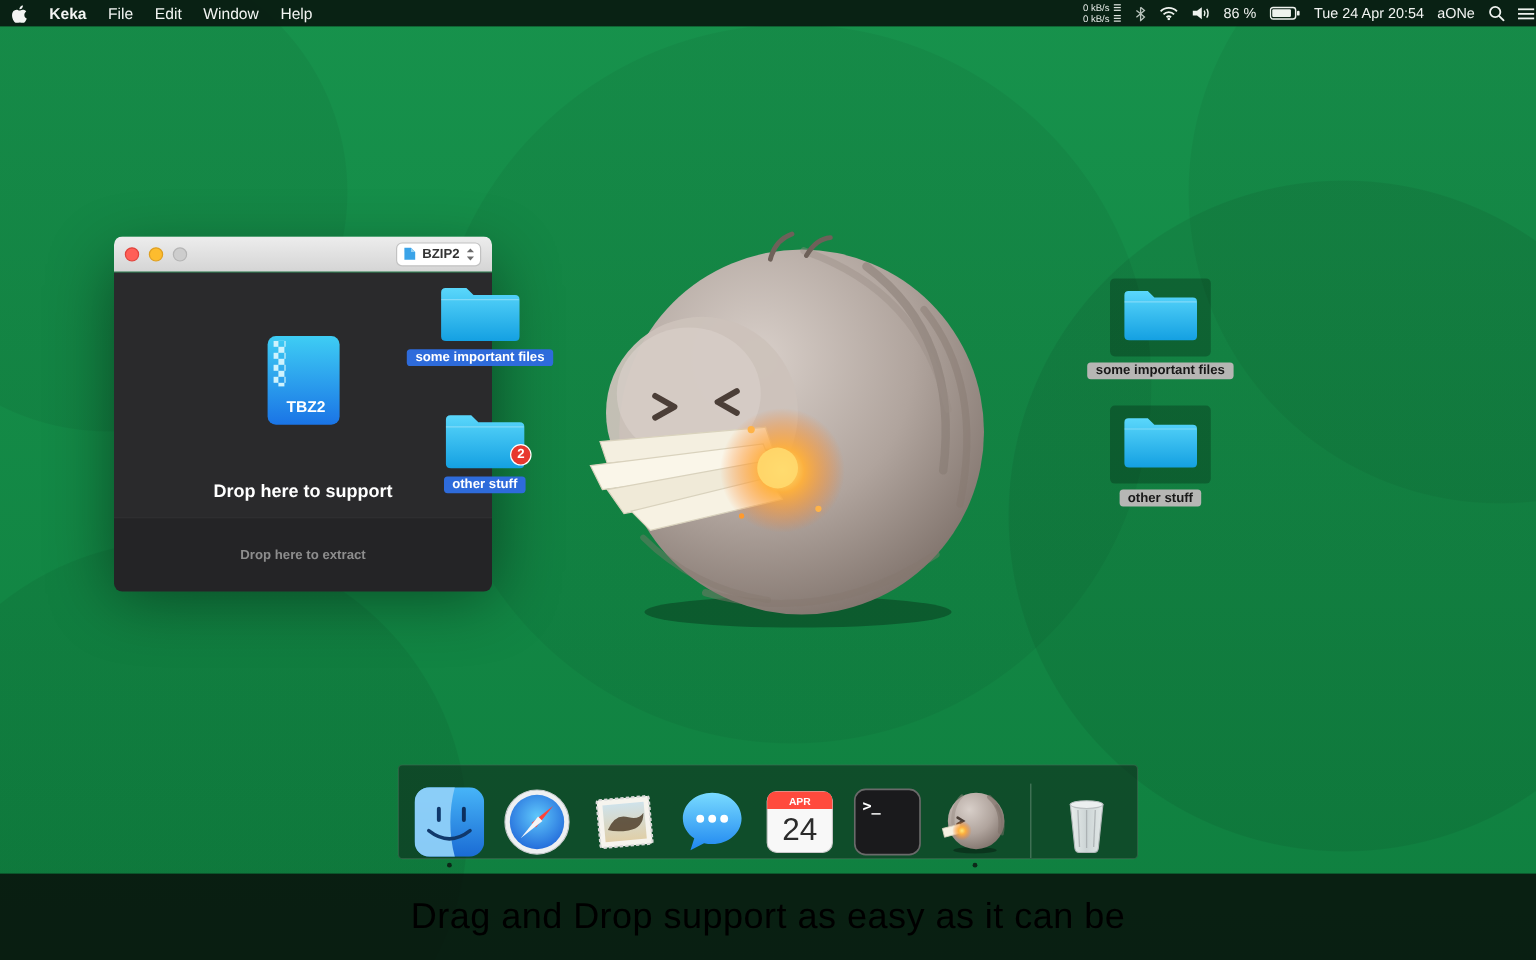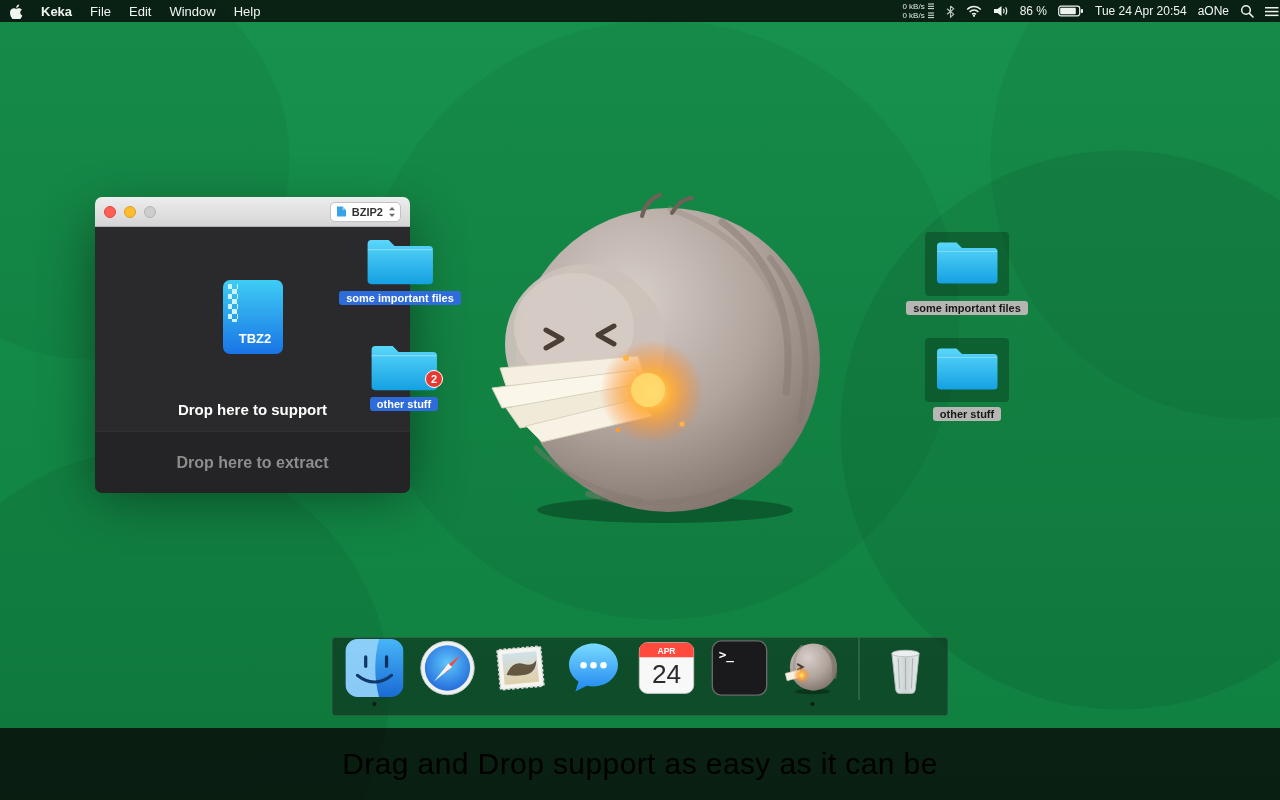--- a/index.html
+++ b/index.html
@@ -58,21 +58,21 @@
   .tbz-icon { position:absolute; left:50%; transform:translateX(-50%); top:52px; }
   .compress-label {
     position:absolute; top:174px; width:100%; text-align:center;
     color:#fff; font-size:15px; font-weight:bold;
   }
   .extract-zone {
     position:absolute; bottom:0; left:0; right:0; height:62px;
     border-top:1px solid rgba(255,255,255,0.06); background:rgba(0,0,0,0.12);
     border-radius:0 0 7px 7px; display:flex; align-items:center; justify-content:center;
   }
-  .extract-label { color:#8d8d8d; font-size:16px; font-weight:bold; }
+  .extract-label { color:#8d8d8d; font-size:11px; font-weight:bold; }
   
   .drag-item { position:absolute; width:100px; display:flex; flex-direction:column; align-items:center; z-index:20; }
   .drag-label {
     margin-top:3px; background:#2e6bdb; color:#fff; font-size:11px; font-weight:bold;
     padding:1px 7px; border-radius:3px; white-space:nowrap;
   }
   .badge {
     position:absolute; right:11px; top:30px; width:18px; height:18px; border-radius:50%;
     background:#e8382f; border:1.5px solid #fff; color:#fff; font-size:11px; font-weight:bold;
     display:flex; align-items:center; justify-content:center; z-index:21;
@@ -83,21 +83,21 @@
   .desk-label {
     margin-top:5px; background:#b6b6b4; color:#181818; font-size:11px; font-weight:bold;
     padding:1px 7px; border-radius:3px; white-space:nowrap;
   }
   
   .mascot { position:absolute; left:470px; top:192px; z-index:6; }
   
   .dock {
     position:absolute; left:50%; transform:translateX(-50%); top:637px; height:79px;
     background:rgba(14,34,23,0.55); border:1px solid rgba(255,255,255,0.12);
-    border-radius:4px; display:flex; align-items:flex-start; gap:13px; padding:0 12px; z-index:30;
+    border-radius:4px; display:flex; align-items:flex-end; gap:13px; padding:0 12px; z-index:30;
   }
   .dock-icon { position:relative; width:60px; height:60px; display:flex; align-items:center; justify-content:center; }
   .run-dot { position:absolute; left:50%; transform:translateX(-50%); bottom:-8px; width:4px; height:4px; border-radius:50%; background:rgba(12,12,12,0.75); }
   .dock-sep { width:1px; height:62px; background:rgba(255,255,255,0.25); margin:0 3px; }
   
   .caption {
     position:absolute; left:0; right:0; bottom:0; height:72px;
     background:rgba(8,13,10,0.84); display:flex; align-items:center; justify-content:center; z-index:40;
   }
   .caption span { font-size:30px; color:#000000; letter-spacing:0.4px; }

